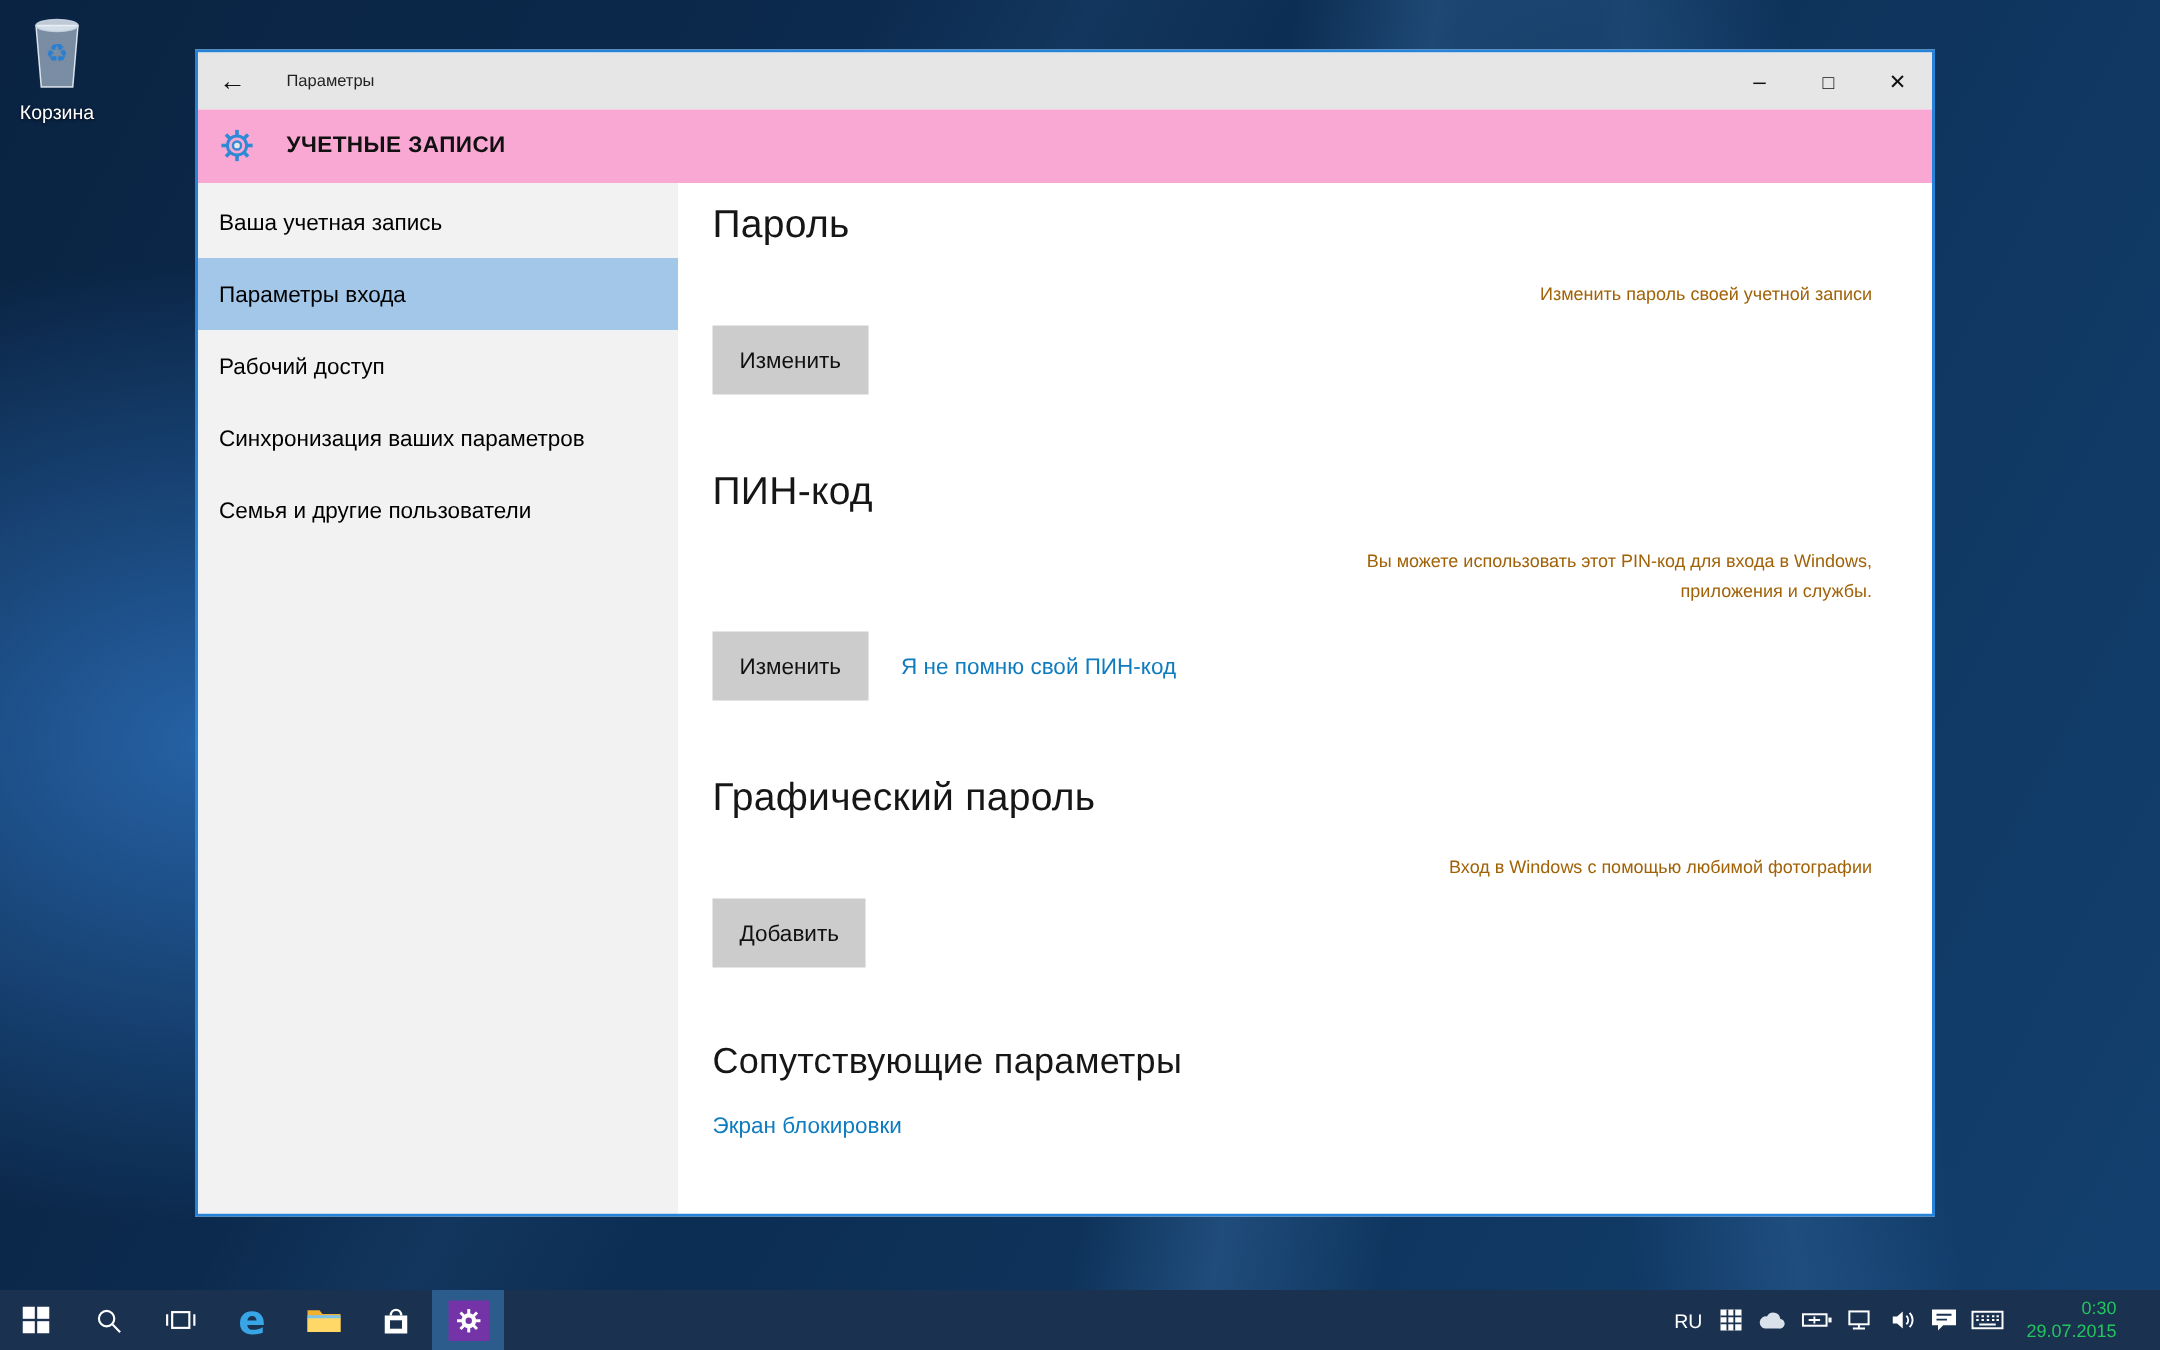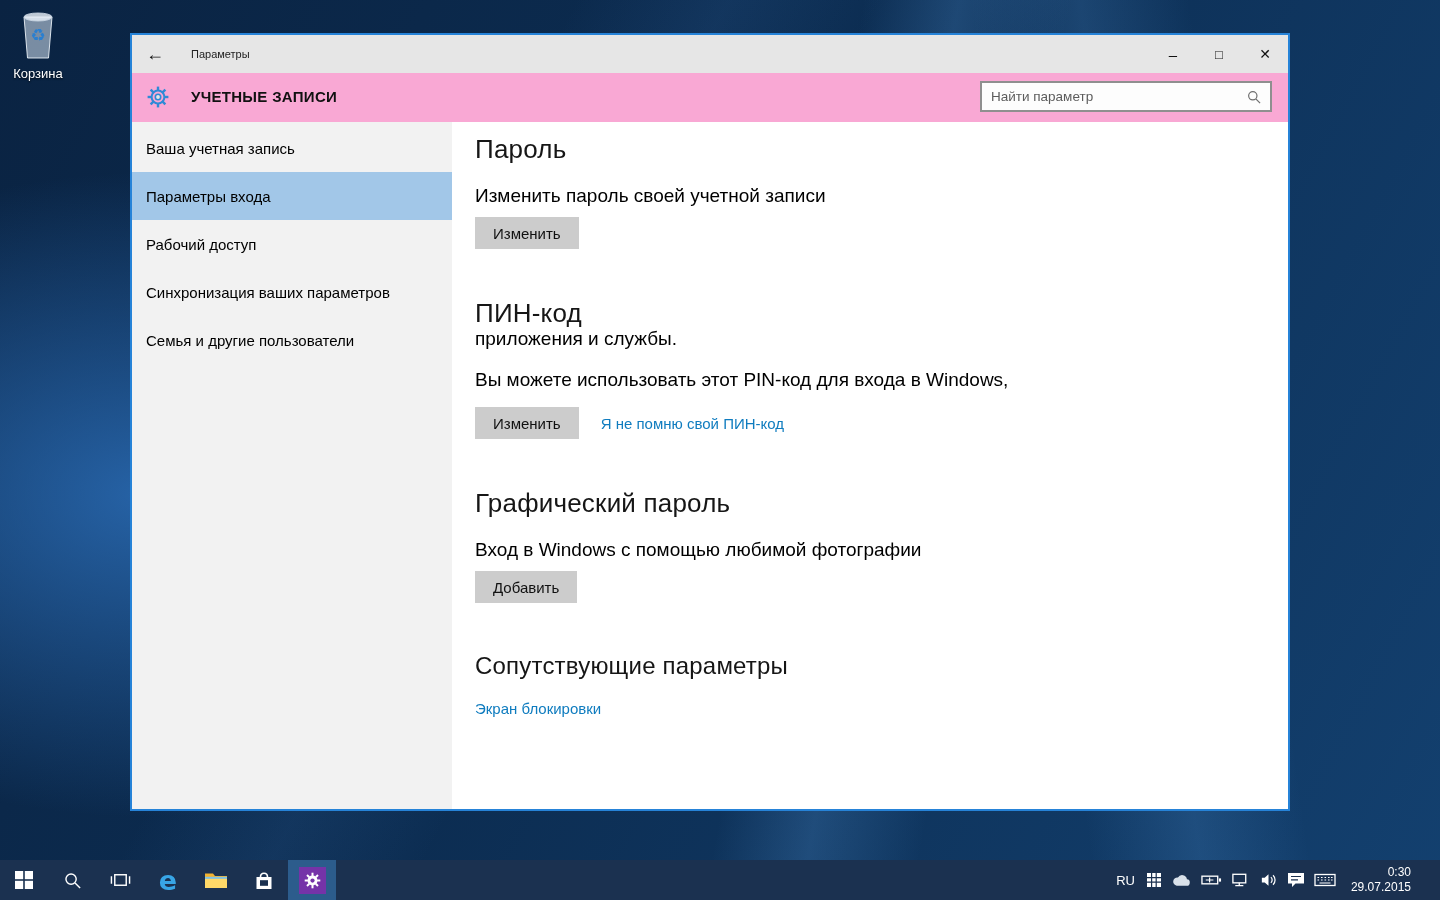--- a/index.html
+++ b/index.html
@@ -35,38 +35,38 @@
     padding:0 4px 0 9px;font-family:"Liberation Sans",sans-serif;}
   .searchbox input::placeholder{color:#5c5c5c;opacity:1;}
   .searchbox .mag{width:16px;height:16px;margin-right:8px;flex:0 0 auto;}
   .winbody{flex:1;display:flex;min-height:0;}
   .sidebar{width:320px;background:#f2f2f2;flex:0 0 auto;padding-top:2px;}
   .side-item{height:48px;display:flex;align-items:center;padding-left:14px;font-size:15px;color:#000000;cursor:pointer;}
   .side-item.selected{background:#a2c7e8;}
   .content{flex:1;background:#fff;padding:12px 40px 0 23px;overflow:hidden;}
   .sec-h{font-weight:300;font-size:26px;color:#161616;margin:0 0 0 0;letter-spacing:.2px;}
   .sec-h.small{font-size:24px;}
-  .sec-p{font-size:19px;color:#000000;margin:0;line-height:20px;}
-  .btn{min-width:95px;height:32px;background:#cccccc;border:none;font-size:15px;color:#111;
+  .sec-p{font-size:12px;color:#a16207;margin:0;line-height:20px;text-align:right;}
+  .btn{min-width:95px;height:46px;background:#cccccc;border:none;font-size:15px;color:#111;
     font-family:"Liberation Sans",sans-serif;cursor:pointer;padding:0 18px;}
   .link{font-size:15px;color:#0f7cbf;cursor:pointer;text-decoration:none;}
   .rowflex{display:flex;align-items:center;gap:22px;}
   .mt20{margin-top:21px;} .mt10{margin-top:11px;} .mt16{margin-top:17px;}
   .gap-sec{margin-top:49px;}
   
   .taskbar{position:absolute;left:0;bottom:0;width:1440px;height:40px;background:#1b3150;
     display:flex;align-items:stretch;z-index:5;}
   .tb-app{width:48px;display:flex;align-items:center;justify-content:center;cursor:pointer;}
   .tb-app.active{background:#2c5c8c;}
   .edge-e{font-size:27px;font-weight:700;color:#38a5e6;line-height:1;font-family:"DejaVu Sans",sans-serif;}
   .settings-tile{width:27px;height:27px;background:#7533a8;display:flex;align-items:center;justify-content:center;}
   .tray{margin-left:auto;display:flex;align-items:center;gap:9px;padding-right:6px;}
   .tray-lang{color:#fff;font-size:13px;margin-right:2px;cursor:pointer;}
   .tray-ic{display:flex;align-items:center;justify-content:center;cursor:pointer;}
-  .clock{color:#ffffff;font-size:12px;text-align:right;line-height:15px;margin:0 8px 0 6px;cursor:pointer;}
+  .clock{color:#22c55e;font-size:12px;text-align:right;line-height:15px;margin:0 8px 0 6px;cursor:pointer;}
   .show-desktop{width:5px;border-left:1px solid rgba(255,255,255,.25);cursor:pointer;}
 </style>
 </head>
 <body>
 
 <div class="desktop">
 
   <div class="recycle">
     <svg width="46" height="52" viewBox="0 0 46 52">
       <path d="M9 9 L37 9 L33.5 50 L12.5 50 Z" fill="rgba(214,228,242,0.55)" stroke="rgba(245,250,255,0.85)" stroke-width="1"></path>
@@ -97,48 +97,41 @@
           <rect x="10.8" y="1.6" width="2.4" height="4.2" transform="rotate(135 12 12)"></rect>
           <rect x="10.8" y="1.6" width="2.4" height="4.2" transform="rotate(180 12 12)"></rect>
           <rect x="10.8" y="1.6" width="2.4" height="4.2" transform="rotate(225 12 12)"></rect>
           <rect x="10.8" y="1.6" width="2.4" height="4.2" transform="rotate(270 12 12)"></rect>
           <rect x="10.8" y="1.6" width="2.4" height="4.2" transform="rotate(315 12 12)"></rect>
         </g>
         <circle cx="12" cy="12" r="6.4" fill="none" stroke="#2f8ad6" stroke-width="2"></circle>
         <circle cx="12" cy="12" r="2.7" fill="#e6e6e6" stroke="#2f8ad6" stroke-width="1.6"></circle>
       </svg>
       <div class="app-title">УЧЕТНЫЕ ЗАПИСИ</div>
-      <div class="searchbox">
-        <input type="text" placeholder="Найти параметр" style="">
-        <svg class="mag" viewBox="0 0 20 20">
-          <circle cx="8.5" cy="8.5" r="5.2" fill="none" stroke="#6e6e6e" stroke-width="1.5"></circle>
-          <line x1="12.6" y1="12.6" x2="17.6" y2="17.6" stroke="#6e6e6e" stroke-width="1.5"></line>
-        </svg>
-      </div>
     </div>
 
     <div class="winbody">
 
       <div class="sidebar">
         <div class="side-item">Ваша учетная запись</div>
         <div class="side-item selected">Параметры входа</div>
         <div class="side-item">Рабочий доступ</div>
         <div class="side-item">Синхронизация ваших параметров</div>
         <div class="side-item">Семья и другие пользователи</div>
       </div>
 
       <div class="content">
 
         <h2 class="sec-h">Пароль</h2>
         <p class="sec-p mt20">Изменить пароль своей учетной записи</p>
         <button class="btn mt10">Изменить</button>
 
         <h2 class="sec-h gap-sec">ПИН-код</h2>
+        <p class="sec-p mt20">Вы можете использовать этот PIN-код для входа в Windows,</p>
         <p class="sec-p">приложения и службы.</p>
-        <p class="sec-p mt20">Вы можете использовать этот PIN-код для входа в Windows,</p>
         <div class="rowflex mt16">
           <button class="btn">Изменить</button>
           <a class="link">Я не помню свой ПИН-код</a>
         </div>
 
         <h2 class="sec-h gap-sec">Графический пароль</h2>
         <p class="sec-p mt20">Вход в Windows с помощью любимой фотографии</p>
         <button class="btn mt10">Добавить</button>
 
         <h2 class="sec-h small gap-sec">Сопутствующие параметры</h2>

